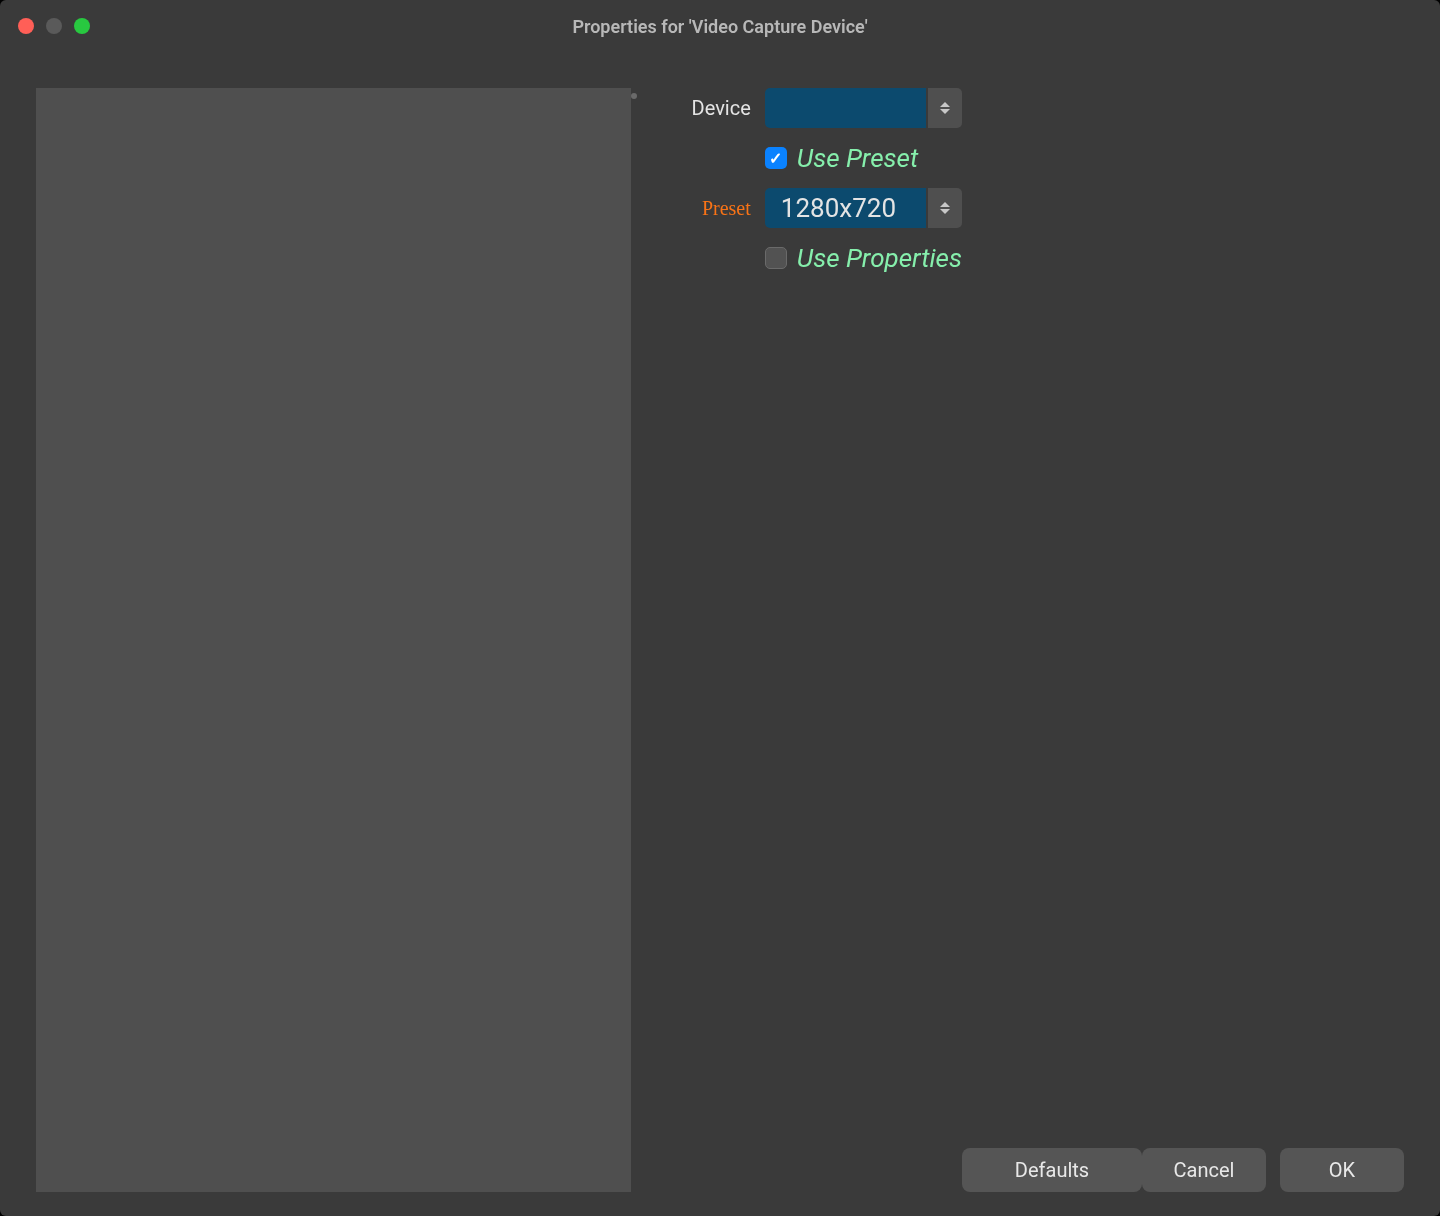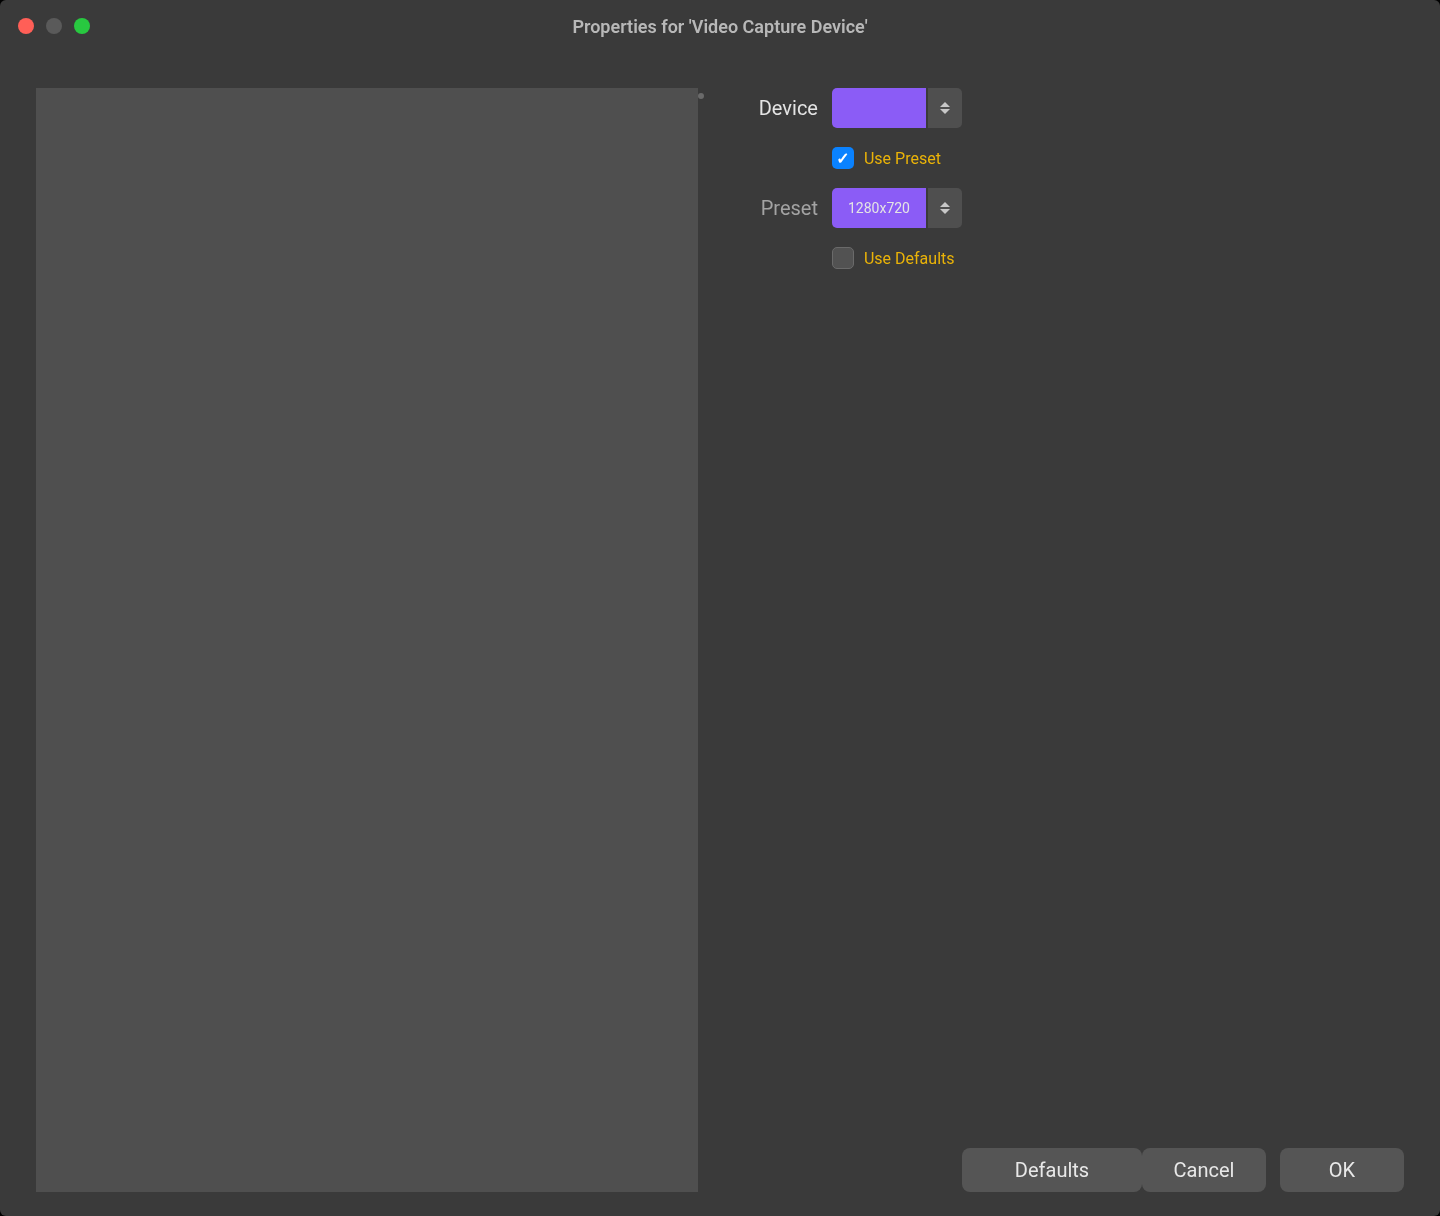--- a/index.html
+++ b/index.html
@@ -88,39 +88,40 @@
       min-height: 40px;
     }
     .form-label {
       width: 128px;
       text-align: right;
       padding-right: 14px;
       color: #e4e4e4;
       font-size: 20px;
     }
     .form-label.warning {
-      color: #a3a3a3;
+      color: #f97316;
+      font-family: Liberation Serif, serif;
     }
     .form-control {
       flex: 1;
       display: flex;
       align-items: center;
     }
     .select-wrap {
       display: flex;
       flex: 1;
       height: 40px;
       gap: 2px;
     }
     .select-body {
       flex: 1;
-      background: #8b5cf6;
+      background: #0c4a6e;
       border-radius: 5px 0 0 5px;
       color: #e4e4e4;
-      font-size: 14px;
+      font-size: 26px;
       display: flex;
       align-items: center;
       padding: 0 16px;
     }
     .select-stepper {
       width: 34px;
       background: #4f4f4f;
       border-radius: 0 5px 5px 0;
       display: flex;
       flex-direction: column;
@@ -155,22 +156,23 @@
     .checkbox.unchecked {
       background: #525252;
       border: 1px solid #6a6a6a;
     }
     .checkbox-checkmark {
       color: #fff;
       font-size: 16px;
       font-weight: bold;
     }
     .checkbox-label {
-      color: #eab308;
-      font-size: 16px;
+      color: #86efac;
+      font-size: 26px;
+      font-style: italic;
     }
     .footer {
       display: flex;
       justify-content: center;
       align-items: center;
       margin-top: auto;
     }
     .footer-right {
       display: flex;
       gap: 14px;
@@ -253,21 +255,21 @@
             </div>
           </div>
         </div>
       </div>
 
       <div class="form-row">
         <div class="form-label"></div>
         <div class="form-control">
           <div class="checkbox-wrap">
             <div class="checkbox unchecked"></div>
-            <span class="checkbox-label">Use Defaults</span>
+            <span class="checkbox-label">Use Properties</span>
           </div>
         </div>
       </div>
 
     </div>
 
     <div class="footer">
       <button class="btn wide">Defaults</button>
       <div class="footer-right">
         <button class="btn">Cancel</button>

